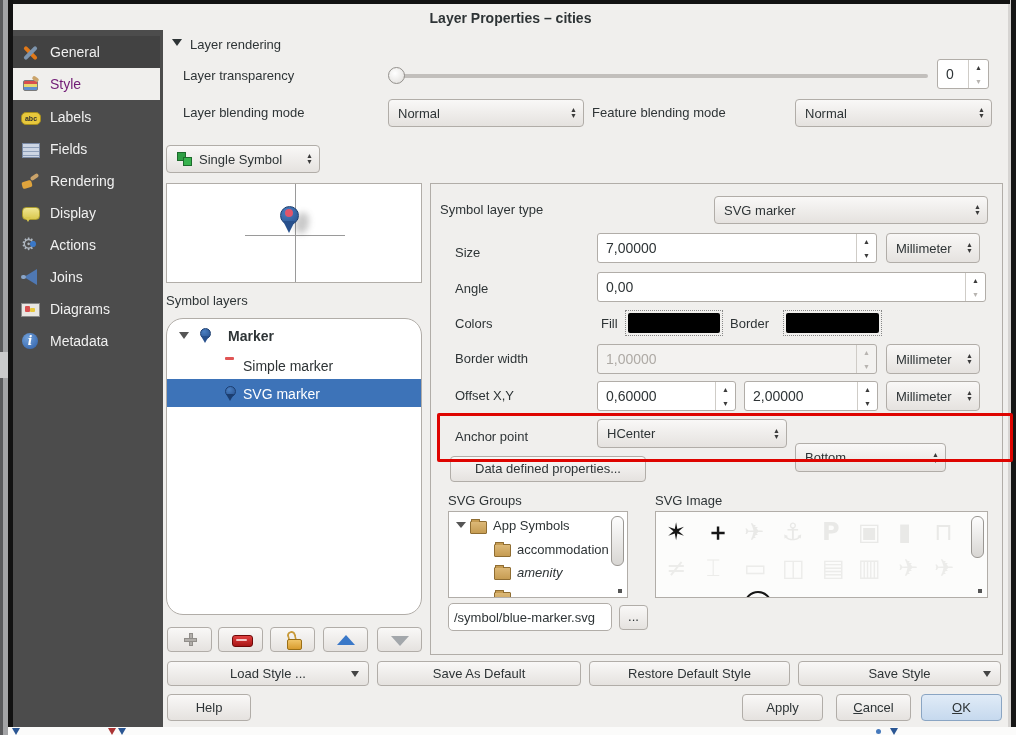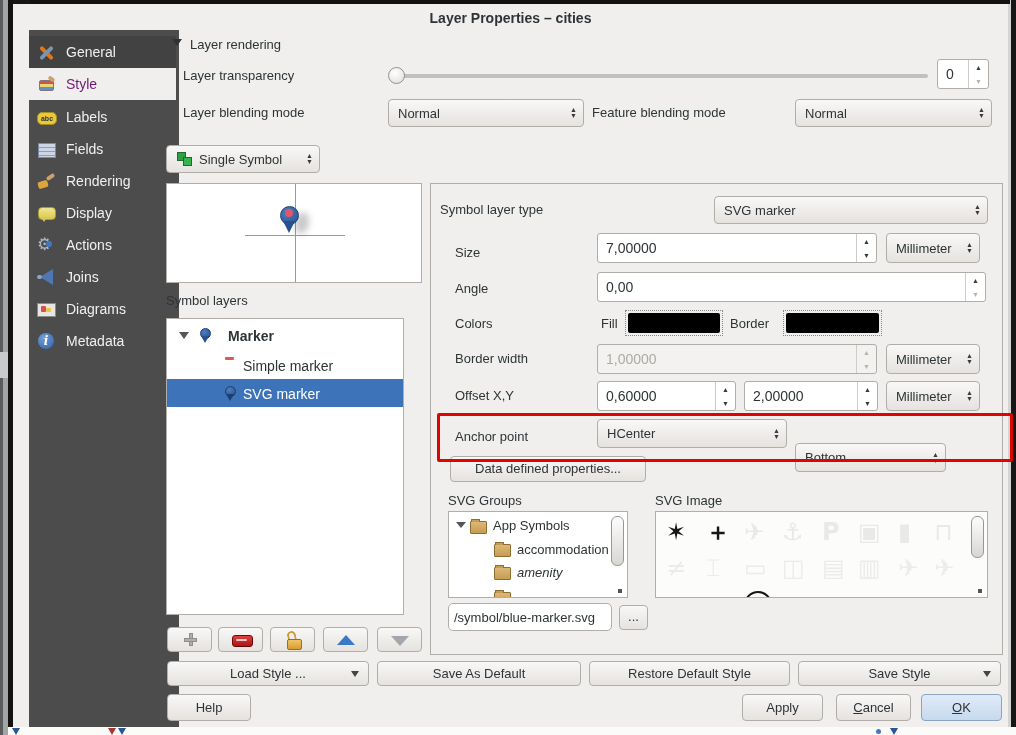--- a/index.html
+++ b/index.html
@@ -5,21 +5,21 @@
   html,body{margin:0;padding:0;background:#161616;}
   .stage{position:relative;width:1016px;height:735px;overflow:hidden;
          font-family:"Liberation Sans","DejaVu Sans",sans-serif;color:#2e3436;}
   .abs{position:absolute;}
   
   .strip{position:absolute;}
   
   .dialog{position:absolute;left:13px;top:4px;width:995px;height:723px;background:#f0efed;}
   .title{position:absolute;left:0;top:6px;width:995px;text-align:center;font-size:14px;font-weight:bold;color:#2e3436;}
   
-  .sidebar{position:absolute;left:16px;top:26px;width:150px;height:697px;background:#4c4c4c;}
+  .sidebar{position:absolute;left:0;top:26px;width:150px;height:697px;background:#4c4c4c;}
   .side-item{position:absolute;left:0;width:147px;height:32px;display:flex;align-items:center;color:#f0f0f0;font-size:14px;cursor:default;}
   .side-item .ic{margin-left:8px;margin-right:10px;width:19px;height:19px;position:relative;flex:none;}
   .side-item.sel{background:#f0efed;color:#701a75;}
   .side-item.first{background:#424242;}
   
   .lbl{position:absolute;font-size:13px;white-space:nowrap;color:#2e3436;}
   .btn{position:absolute;background:linear-gradient(#f9f8f7,#e5e2df);border:1px solid #b1ada8;border-radius:4px;
        font-size:13px;color:#2e3436;text-align:center;box-sizing:border-box;}
   .combo{position:absolute;background:linear-gradient(#f9f8f7,#e5e2df);border:1px solid #b1ada8;border-radius:4px;
        font-size:13px;color:#2e3436;display:flex;align-items:center;box-sizing:border-box;padding:0 6px 0 9px;}
@@ -192,21 +192,21 @@
       <div style="position:absolute;left:128px;top:28px;width:14px;height:22px;background:rgba(40,40,40,0.25);border-radius:50%;filter:blur(3px);transform:rotate(10deg);"></div>
       <div class="pin" style="left:113px;top:22px;width:20px;height:32px;">
         <div class="head" style="width:17px;height:17px;"></div>
         <div class="tip" style="left:3px;top:15px;width:0;height:0;border-left:6px solid transparent;border-right:6px solid transparent;border-top:12px solid #27508c;"></div>
         <div class="dot" style="left:5px;top:3px;width:8px;height:8px;"></div>
       </div>
     </div>
 
     <div class="lbl" style="left:153px;top:289px;">Symbol layers</div>
 
-    <div class="panel white" style="left:153px;top:314px;width:238px;height:297px;overflow:hidden;">
+    <div class="panel white" style="left:153px;top:314px;width:256px;height:297px;overflow:hidden;border-radius:17px;">
       <div style="position:absolute;left:0;top:4px;width:254px;height:27px;">
         <span style="position:absolute;left:12px;top:9px;width:0;height:0;border-left:5px solid transparent;border-right:5px solid transparent;border-top:7px solid #555;"></span>
         <span class="pin" style="left:33px;top:5px;">
           <span class="head" style="width:9px;height:9px;"></span>
           <span class="tip" style="left:1px;top:8px;width:0;height:0;border-left:4px solid transparent;border-right:4px solid transparent;border-top:7px solid #27508c;"></span>
         </span>
         <span style="position:absolute;left:61px;top:5px;font-size:14px;font-weight:bold;">Marker</span>
       </div>
       <div style="position:absolute;left:0;top:32px;width:254px;height:27px;">
         <span style="position:absolute;left:58px;top:6px;width:9px;height:3px;background:#e05555;border-radius:1px;"></span>

